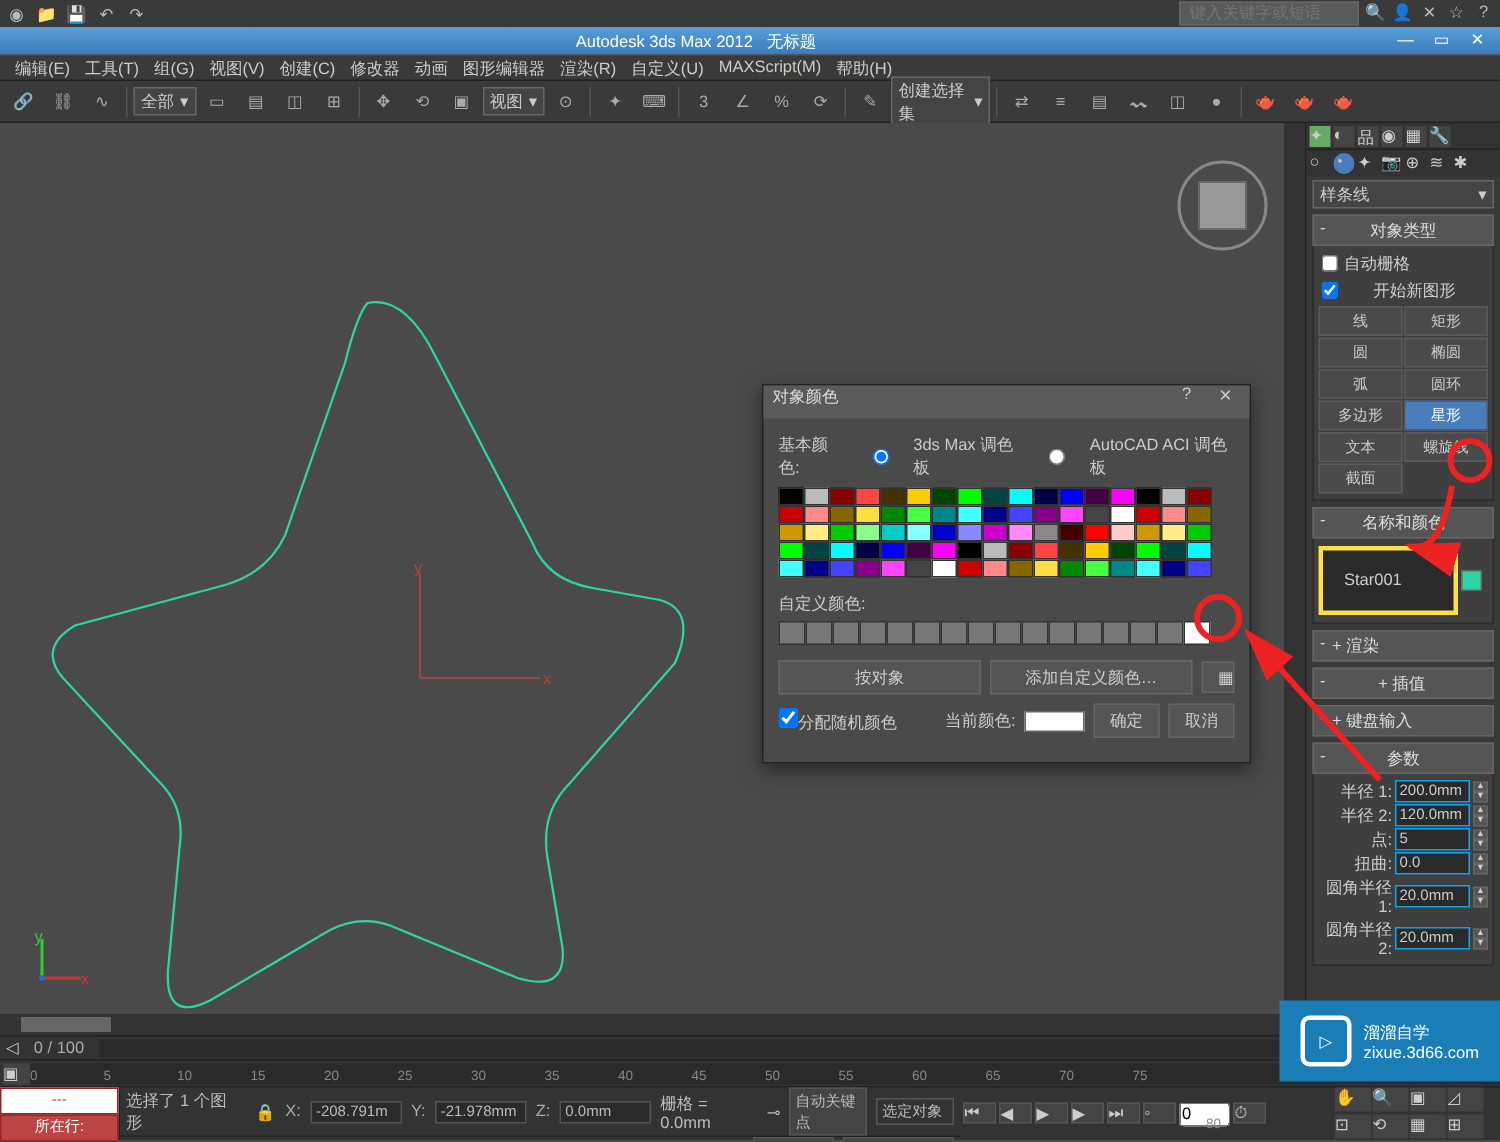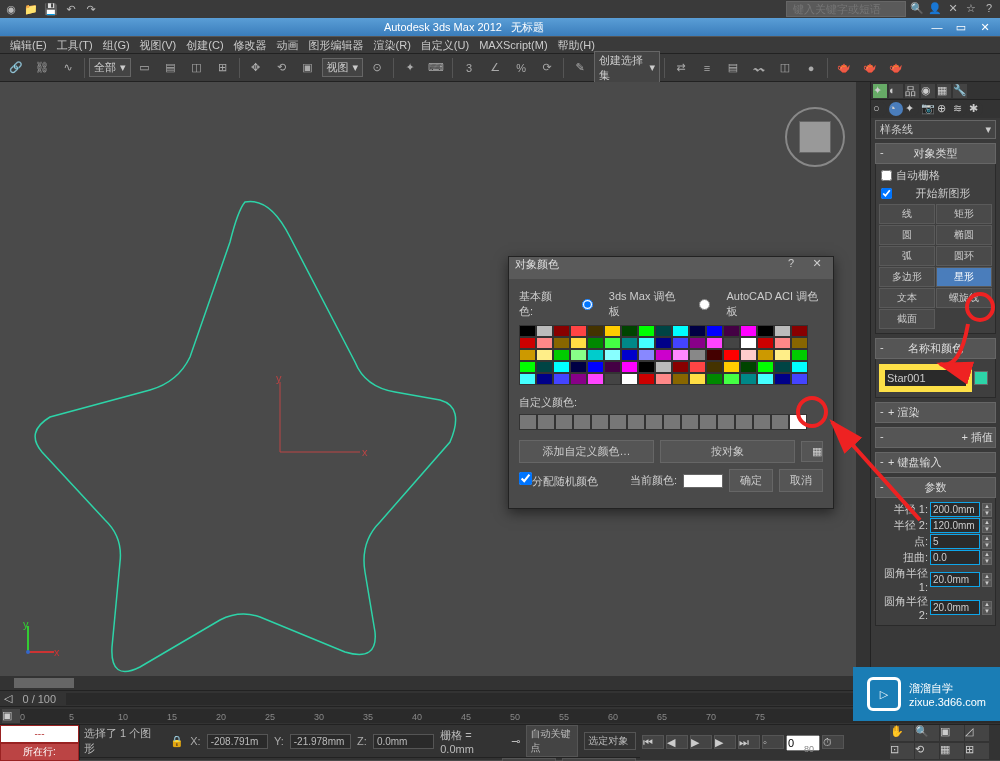--- a/index.html
+++ b/index.html
@@ -43,21 +43,21 @@
 .chk{display:flex;align-items:center;gap:4px;padding:1px 2px}
 .chk input{width:11px;height:11px}
 .btnrow{display:flex;gap:1px;margin:1px 0}
 .btnrow .b{flex:1;background:#4a4a4a;border:1px solid #5a5a5a;text-align:center;padding:2px 1px;font-size:10px}
 .btnrow .b.active{background:#4a7dbb;color:#fff}
 .spinrow{display:flex;align-items:center;gap:2px;margin:1px 0;font-size:10px}
 .spinrow .lbl{flex:1;text-align:right;color:#ccc}
 .spinrow .val{width:50px;background:#2a2a2a;border:1px solid #0ea5e9;padding:1px 2px;color:#ccc;font-size:10px}
 .spinrow .spin{width:10px;display:flex;flex-direction:column}
 .spinrow .spin .s{height:7px;background:#555;border:1px solid #666;font-size:6px;line-height:5px;text-align:center}
-.nameinput{width:calc(100% - 20px);background:#2a2a2a;border:6px solid #fde047;padding:2px;color:#ccc;margin:2px 0}
+.nameinput{width:calc(100% - 20px);background:#2a2a2a;border:3px solid #fde047;padding:14px;color:#ccc;margin:2px 0}
 .swatch{width:14px;height:14px;background:#2dd4a8;border:1px solid #666;display:inline-block;vertical-align:middle}
 .namebox{display:flex;gap:2px;align-items:center}
 .timeslider{height:16px;background:#333;display:flex;align-items:center;border-top:1px solid #222}
 .timeslider .track{flex:1;background:#2a2a2a;height:12px;margin:0 4px;position:relative}
 .timeslider .label{padding:0 6px;color:#aaa}
 .timeline{height:18px;background:#333;display:flex;align-items:center;position:relative;border-top:1px solid #222}
 .timeline .ruler{flex:1;background:#2a2a2a;height:14px;position:relative}
 .timeline .ticklbl{position:absolute;top:3px;color:#888;font-size:9px}
 .timeline .btn{width:18px;height:14px;background:#444;margin-left:2px}
 .status{height:36px;background:#333;display:flex;border-top:1px solid #222}
@@ -281,21 +281,21 @@
           <input class="nameinput" value="Star001" style="">
           <span class="swatch"></span>
         </div>
       </div>
     </div>
 
     <div class="rollout">
         <div class="rollhead" style="padding-left:12px;text-align:left">+ <span>渲染</span></div>
       </div>
     <div class="rollout">
-        <div class="rollhead" style="padding-left:0;text-align:right">+ <span>插值</span></div>
+        <div class="rollhead" style="padding-left:0;text-align:center">+ <span>插值</span></div>
       </div>
     <div class="rollout">
         <div class="rollhead" style="padding-left:12px;text-align:left">+ <span>键盘输入</span></div>
       </div>
 
     <div class="rollout">
       <div class="rollhead">参数</div>
       <div class="rollbody">
         <div class="spinrow">
             <span class="lbl">半径 1:</span>
@@ -555,22 +555,22 @@
         <div class="sw" style="background: rgb(119, 119, 119); width: 18px; height: 16px;"></div>
         <div class="sw" style="background: rgb(119, 119, 119); width: 18px; height: 16px;"></div>
         <div class="sw" style="background: rgb(119, 119, 119); width: 18px; height: 16px;"></div>
         <div class="sw" style="background: rgb(119, 119, 119); width: 18px; height: 16px;"></div>
         <div class="sw" style="background: rgb(119, 119, 119); width: 18px; height: 16px;"></div>
         <div class="sw" style="background: rgb(119, 119, 119); width: 18px; height: 16px;"></div>
         <div class="sw" style="background: rgb(119, 119, 119); width: 18px; height: 16px;"></div>
         <div class="sw" style="background: rgb(255, 255, 255); width: 18px; height: 16px;"></div>
       </div>
     <div class="drow">
+      <div class="dbtn" style="flex:1">按对象</div>
       <div class="dbtn" style="flex:1">添加自定义颜色…</div>
-      <div class="dbtn" style="flex:1">按对象</div>
       <div class="dbtn" style="width:22px">▦</div>
     </div>
     <div class="drow">
       <label class="rad"><input type="checkbox" checked="" style=""><span>分配随机颜色</span></label>
       <span style="flex:1"></span>
       <span>当前颜色:</span>
       <div class="curcol"></div>
       <div class="dbtn">确定</div>
       <div class="dbtn">取消</div>
     </div>

